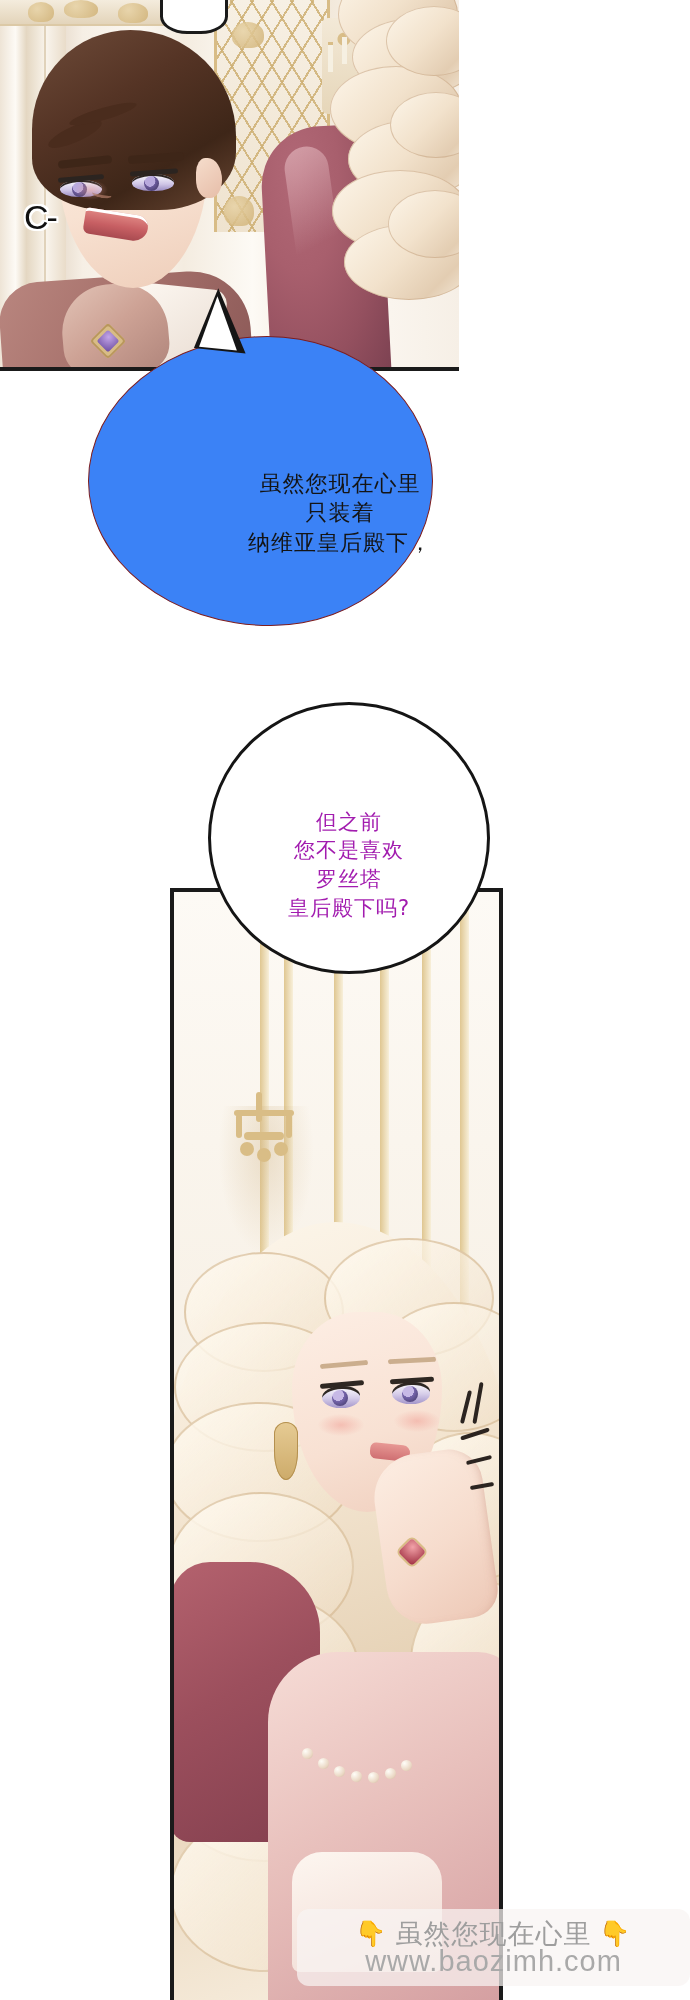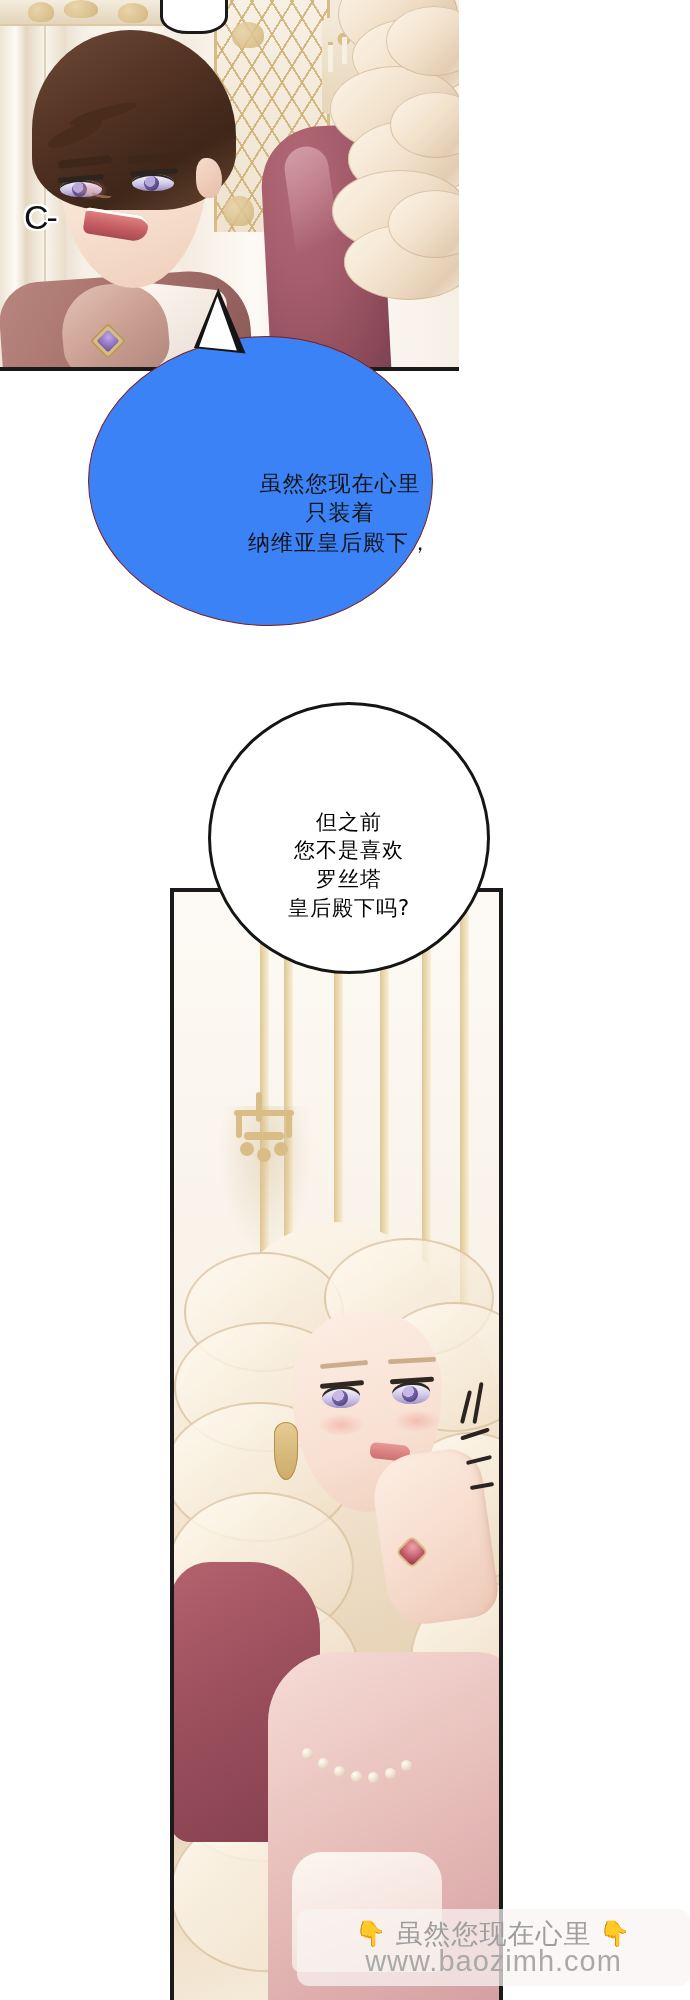--- a/index.html
+++ b/index.html
@@ -240,21 +240,21 @@
   .bubble2{
     position:absolute; left:208px; top:702px; width:282px; height:272px;
     background:#ffffff;
     border:3px solid #151515;
     border-radius:50%;
     display:flex; align-items:center; justify-content:center;
     z-index:7;
   }
   .btext2{
     text-align:center;
-    color:#000000;
+    color:#a21caf;
     font-size:21px;
     line-height:1.36;
     letter-spacing:1px;
     font-weight:500;
     font-family:"DejaVu Sans","Liberation Sans",sans-serif;
     white-space:pre-line;
     padding-top:54px;
   }
 
   

